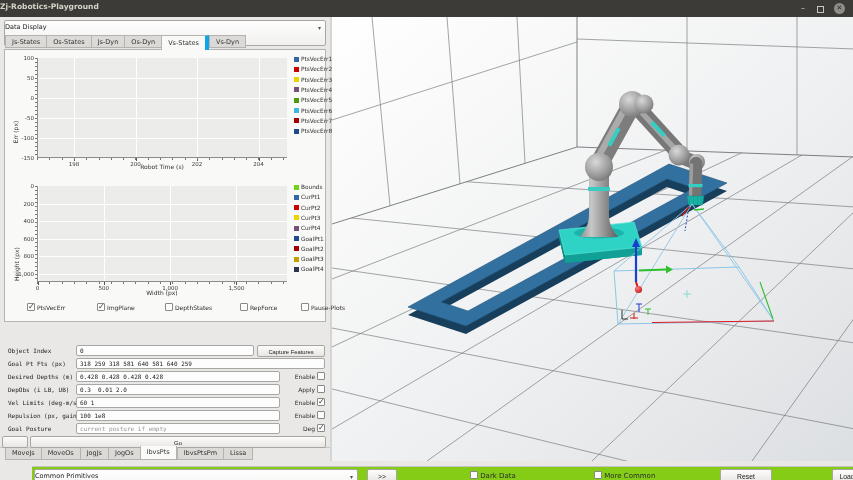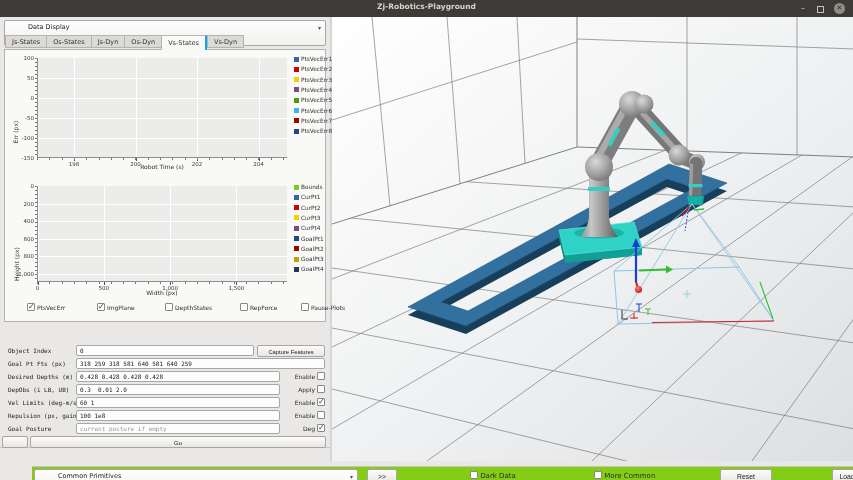--- a/index.html
+++ b/index.html
@@ -1,44 +1,44 @@
 <!DOCTYPE html>
 <html><head>
 <meta charset="utf-8">
 <style>
   html,body{margin:0;padding:0;background:#555;}
   #app{position:relative;width:853px;height:480px;background:#e9e8e6;overflow:hidden;
        font-family:"DejaVu Sans","Liberation Sans",sans-serif;color:#222;}
   
   .titlebar{position:absolute;left:0;top:0;width:853px;height:17px;background:#3c3b37;
             border-bottom:1px solid #2a2926;}
-  .titlebar .title{position:absolute;left:0;right:0;top:2px;text-align:center;font-size:7.5px;
+  .titlebar .title{position:absolute;left:0;right:0;top:2px;font-size:7.5px;
             font-weight:bold;color:#d8d4cb;}
   .winbtn{position:absolute;top:3px;width:12px;height:12px;line-height:11px;text-align:center;
           color:#c9c5bc;font-size:8px;cursor:default;}
   .winbtn.min{right:44px;}
   .winbtn.max{right:27px;}
   .maxglyph{display:inline-block;width:5px;height:5px;border:1px solid #c9c5bc;margin-top:3px;}
   .winbtn.close{right:8px;background:#908d86;border-radius:50%;width:11px;height:11px;
                 color:#2e2d2a;font-size:7px;line-height:11px;}
   
   .left-panel{position:absolute;left:0;top:17px;width:330px;height:444px;background:#e9e8e6;}
   .combo{position:absolute;height:26px;background:linear-gradient(#fefefe,#f1f0ee);
          border:1px solid #a9a7a4;border-radius:2px;font-size:6.5px;line-height:13px;
-         padding-left:23px;box-sizing:border-box;color:#222;}
+         padding-left:0;box-sizing:border-box;color:#222;}
   .combo .arr{position:absolute;right:4px;top:0;font-size:6px;color:#555;}
   #data-display{left:4px;top:3px;width:322px;}
   
   .tabbar{position:absolute;display:flex;align-items:flex-start;}
   #top-tabs{left:5px;top:18px;height:14px;}
   .tab{font-size:6.5px;padding:0 6px;line-height:13px;height:13px;background:#dcdad7;
        border:1px solid #b5b3b0;border-right:none;color:#333;box-sizing:border-box;}
   .tab:last-child{border-right:1px solid #b5b3b0;}
   #top-tabs .tab.sel{background:#f9f9f8;height:15px;line-height:15px;border-bottom:none;
-       position:relative;z-index:3;border-right:2px solid #0ea5e9;}
+       position:relative;z-index:3;border-right:4px solid #0ea5e9;}
   
   .content-box{position:absolute;left:4px;top:32px;width:322px;height:273px;background:#f9f9f8;
        border:1px solid #b5b3b0;box-sizing:border-box;z-index:2;}
   .plot{position:absolute;background:#ececeb;border-left:1px solid #8d8d8d;border-bottom:1px solid #8d8d8d;box-sizing:border-box;}
   .gl-h,.gl-v{position:absolute;background:#ffffff;}
   .tickl{position:absolute;font-size:5.5px;color:#3a3a3a;}
   .ytickl{text-align:right;}
   .xtickl{text-align:center;}
   .axlbl{position:absolute;font-size:6px;color:#303030;}
   .ylbl{transform:rotate(-90deg);transform-origin:left top;}
@@ -224,20 +224,29 @@
         <div class="frow" style="top: 78px;">
           <div class="flabel">Goal Posture</div>
           <input class="finput" type="text" placeholder="current posture if empty" style="left: 76px; width: 204px;">
           <label class="ftrail">Deg <span class="cb checked"></span></label>
         </div>
       </div>
 
     <button class="small-btn" id="stub-btn"></button>
     <button class="small-btn" id="go-btn">Go</button>
 
+    <div class="tabbar" id="bottom-tabs">
+        <div class="tab">MoveJs</div>
+        <div class="tab">MoveOs</div>
+        <div class="tab">JogJs</div>
+        <div class="tab">JogOs</div>
+        <div class="tab sel">IbvsPts</div>
+        <div class="tab">IbvsPtsPm</div>
+        <div class="tab">Lissa</div>
+      </div>
   </div>
 
   <div class="viewport">
     <svg width="523" height="444" viewBox="0 0 523 444">
       <defs>
         <linearGradient id="bgGrad" x1="0" y1="0" x2="1" y2="1">
           <stop offset="0" stop-color="#ffffff"></stop>
             <stop offset="0.55" stop-color="#eff0f1"></stop>
             <stop offset="1" stop-color="#dcdfe2"></stop>
         </linearGradient>

